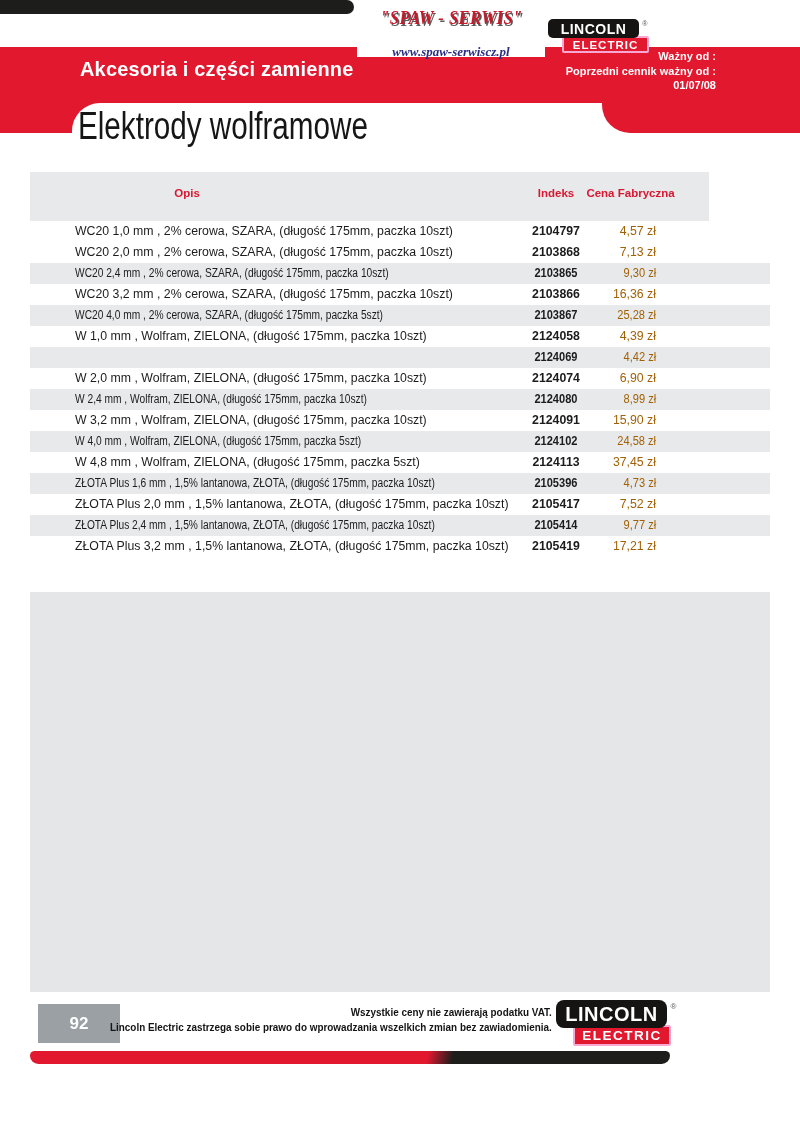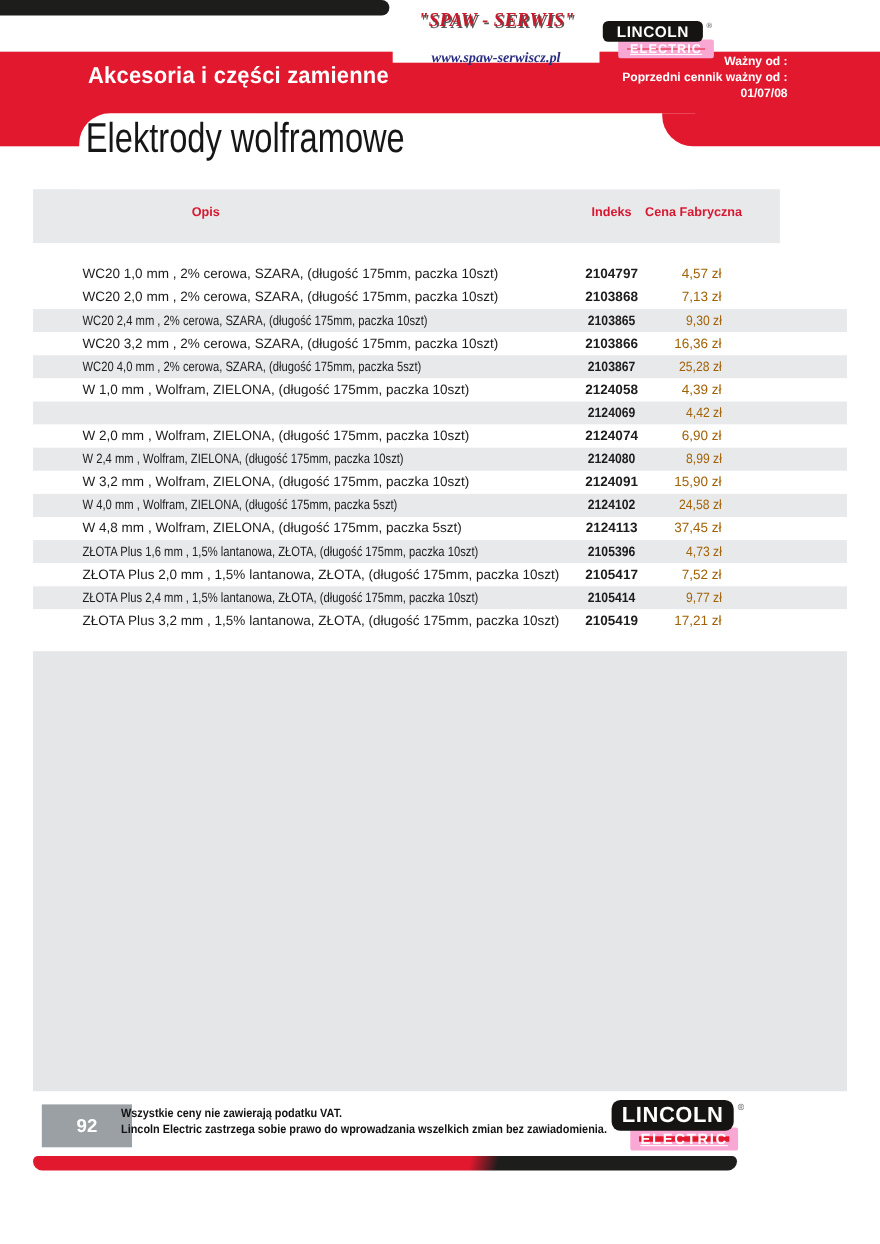--- a/index.html
+++ b/index.html
@@ -61,48 +61,48 @@
   .ln-black{
     position:relative;background:#151412;color:#fff;font-weight:bold;
     display:flex;align-items:center;justify-content:center;white-space:nowrap;
   }
   .ln-top .ln-black{width:91px;height:19px;border-radius:5px;font-size:14px;letter-spacing:.5px;}
   .ln-footer .ln-black{width:111px;height:28px;border-radius:8px;font-size:20px;letter-spacing:.5px;}
   .ln-reg{position:absolute;color:#555;font-weight:normal;}
   .ln-top .ln-reg{right:-9px;top:1px;font-size:7px;}
   .ln-footer .ln-reg{right:-10px;top:2px;font-size:8px;}
   .ln-red{
-    background:var(--red);color:#fff;font-weight:bold;border:8px solid #f9a8d4;
-    display:flex;align-items:center;justify-content:center;white-space:nowrap;border-radius:2px;text-decoration:underline;
+    background:var(--red);color:#fff;font-weight:bold;border:2px solid #f9a8d4;
+    display:flex;align-items:center;justify-content:center;white-space:nowrap;border-radius:2px;
   }
   .ln-top .ln-red{width:87px;height:17px;font-size:11.5px;letter-spacing:1px;margin:-2px 0 0 14px;}
   .ln-footer .ln-red{width:98px;height:21px;font-size:13.5px;letter-spacing:1.5px;margin:-3px 0 0 17px;}
   
   .tbl-header{position:absolute;left:30px;top:172px;width:679px;height:49px;background:var(--row-gray);z-index:1;}
   .tbl-header span{position:absolute;top:15px;color:var(--header-text-red);font-size:11.5px;font-weight:bold;text-align:center;white-space:nowrap;}
   .th-opis{left:82px;width:150px;}
   .th-indeks{left:466px;width:120px;}
   .th-cena{left:534px;width:133px;}
-  .tbl-body{position:absolute;left:30px;top:239px;width:740px;z-index:1;}
+  .tbl-body{position:absolute;left:30px;top:221px;width:740px;z-index:1;}
   .row{position:relative;height:21px;line-height:21px;background:#fff;}
   .row.alt{background:var(--row-gray);}
   .row .desc{position:absolute;left:45px;font-size:12.3px;color:#1c1c1c;white-space:nowrap;}
   .row .idx{position:absolute;left:466px;width:120px;text-align:center;font-weight:bold;font-size:12.3px;color:#1c1c1c;white-space:nowrap;}
   .row .price{position:absolute;left:496px;width:130px;text-align:right;font-weight:normal;font-size:12.3px;color:#a16207;white-space:nowrap;}
   .row .desc span,.row .idx span,.row .price span{display:inline-block;}
   .row.alt .desc span{transform:scaleX(.83);transform-origin:left center;}
   .row.alt .idx span{transform:scaleX(.9);transform-origin:center;}
   .row.alt .price span{transform:scaleX(.9);transform-origin:right center;}
   .gray-block{position:absolute;left:30px;top:592px;width:740px;height:400px;background:var(--block-gray);}
   
   .page-num-box{
     position:absolute;left:6px;top:1004px;width:82px;height:39px;background:var(--pagenum-gray);
     color:#fff;font-size:17px;font-weight:bold;display:flex;align-items:center;justify-content:center;margin-left:32px;
   }
-  .footer-notes{position:absolute;left:110px;top:1005px;color:#141414;font-size:11px;font-weight:bold;line-height:15px;white-space:nowrap;}
+  .footer-notes{position:absolute;left:110px;top:1005px;color:#141414;font-size:11px;font-weight:bold;line-height:15px;white-space:nowrap;text-align:right;}
   .footer-notes div{transform:scaleX(.9);transform-origin:left center;}
   .bottom-bar{
     position:absolute;left:30px;top:1051px;width:640px;height:13px;
     border-radius:5px 5px 9px 9px;
     background:linear-gradient(102deg,var(--red) 0%,var(--red) 62%,var(--dark) 66%,var(--dark) 100%);
   }
 </style>
 </head>
 <body>
 

